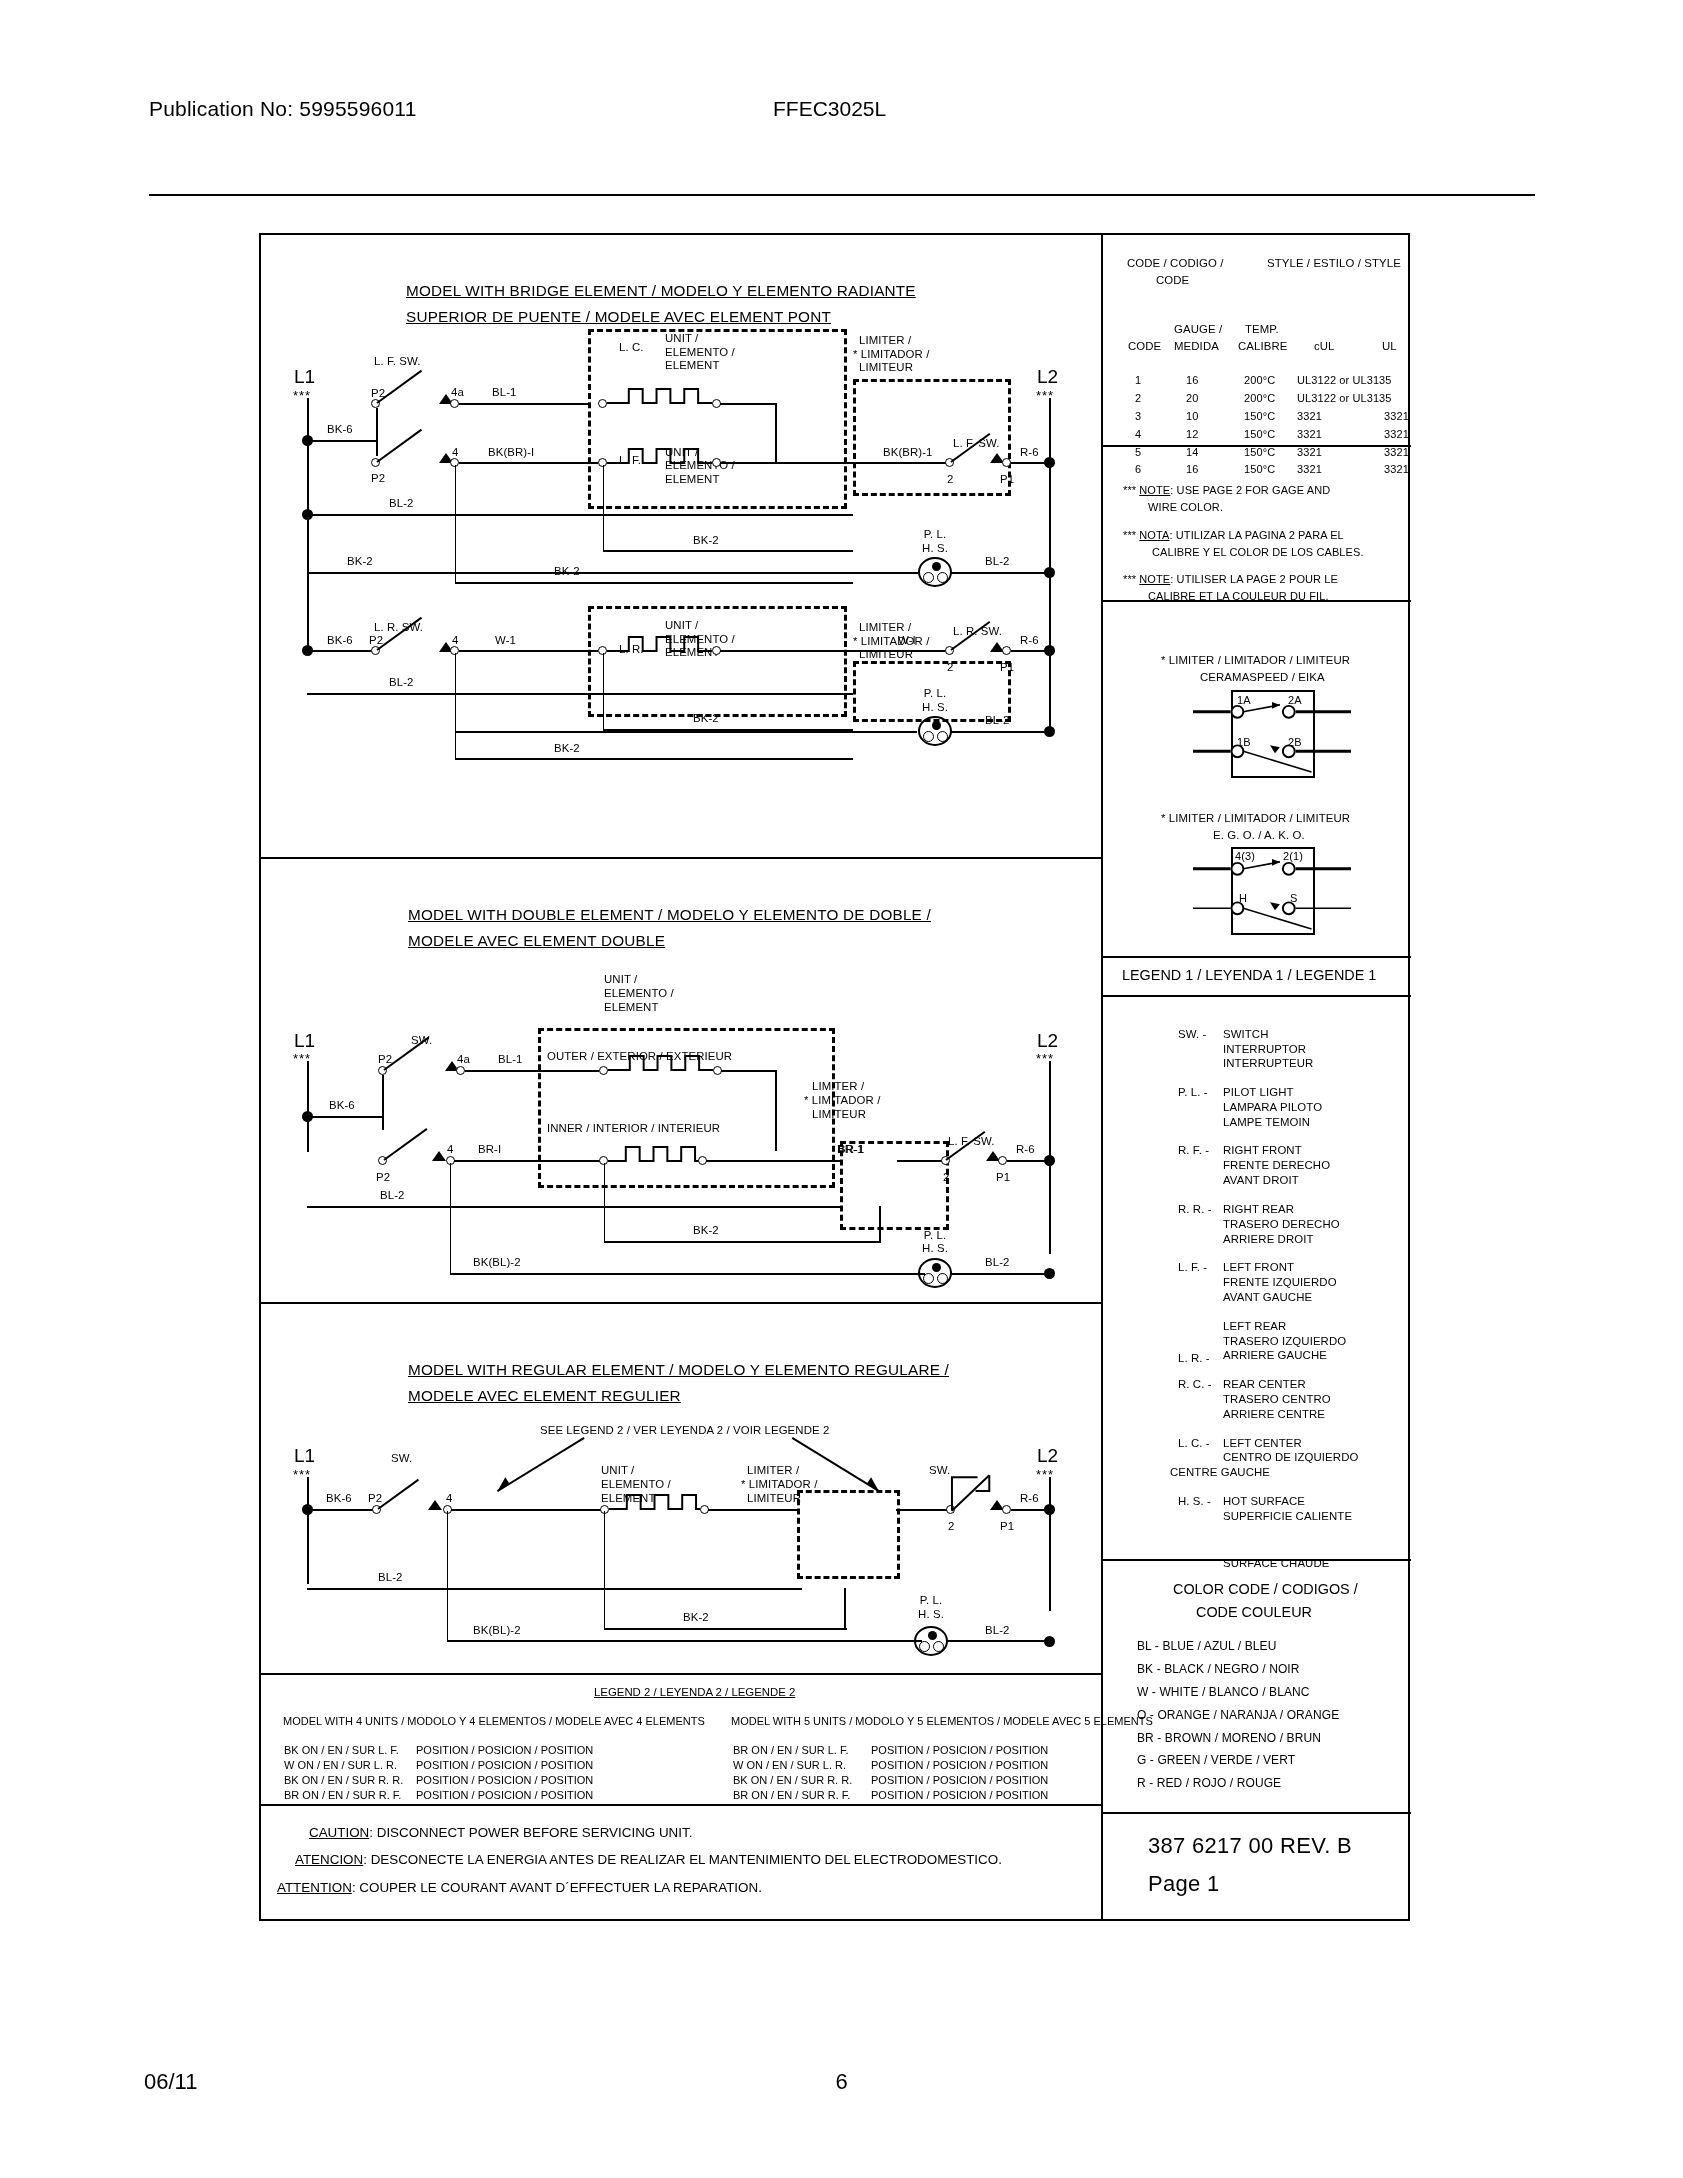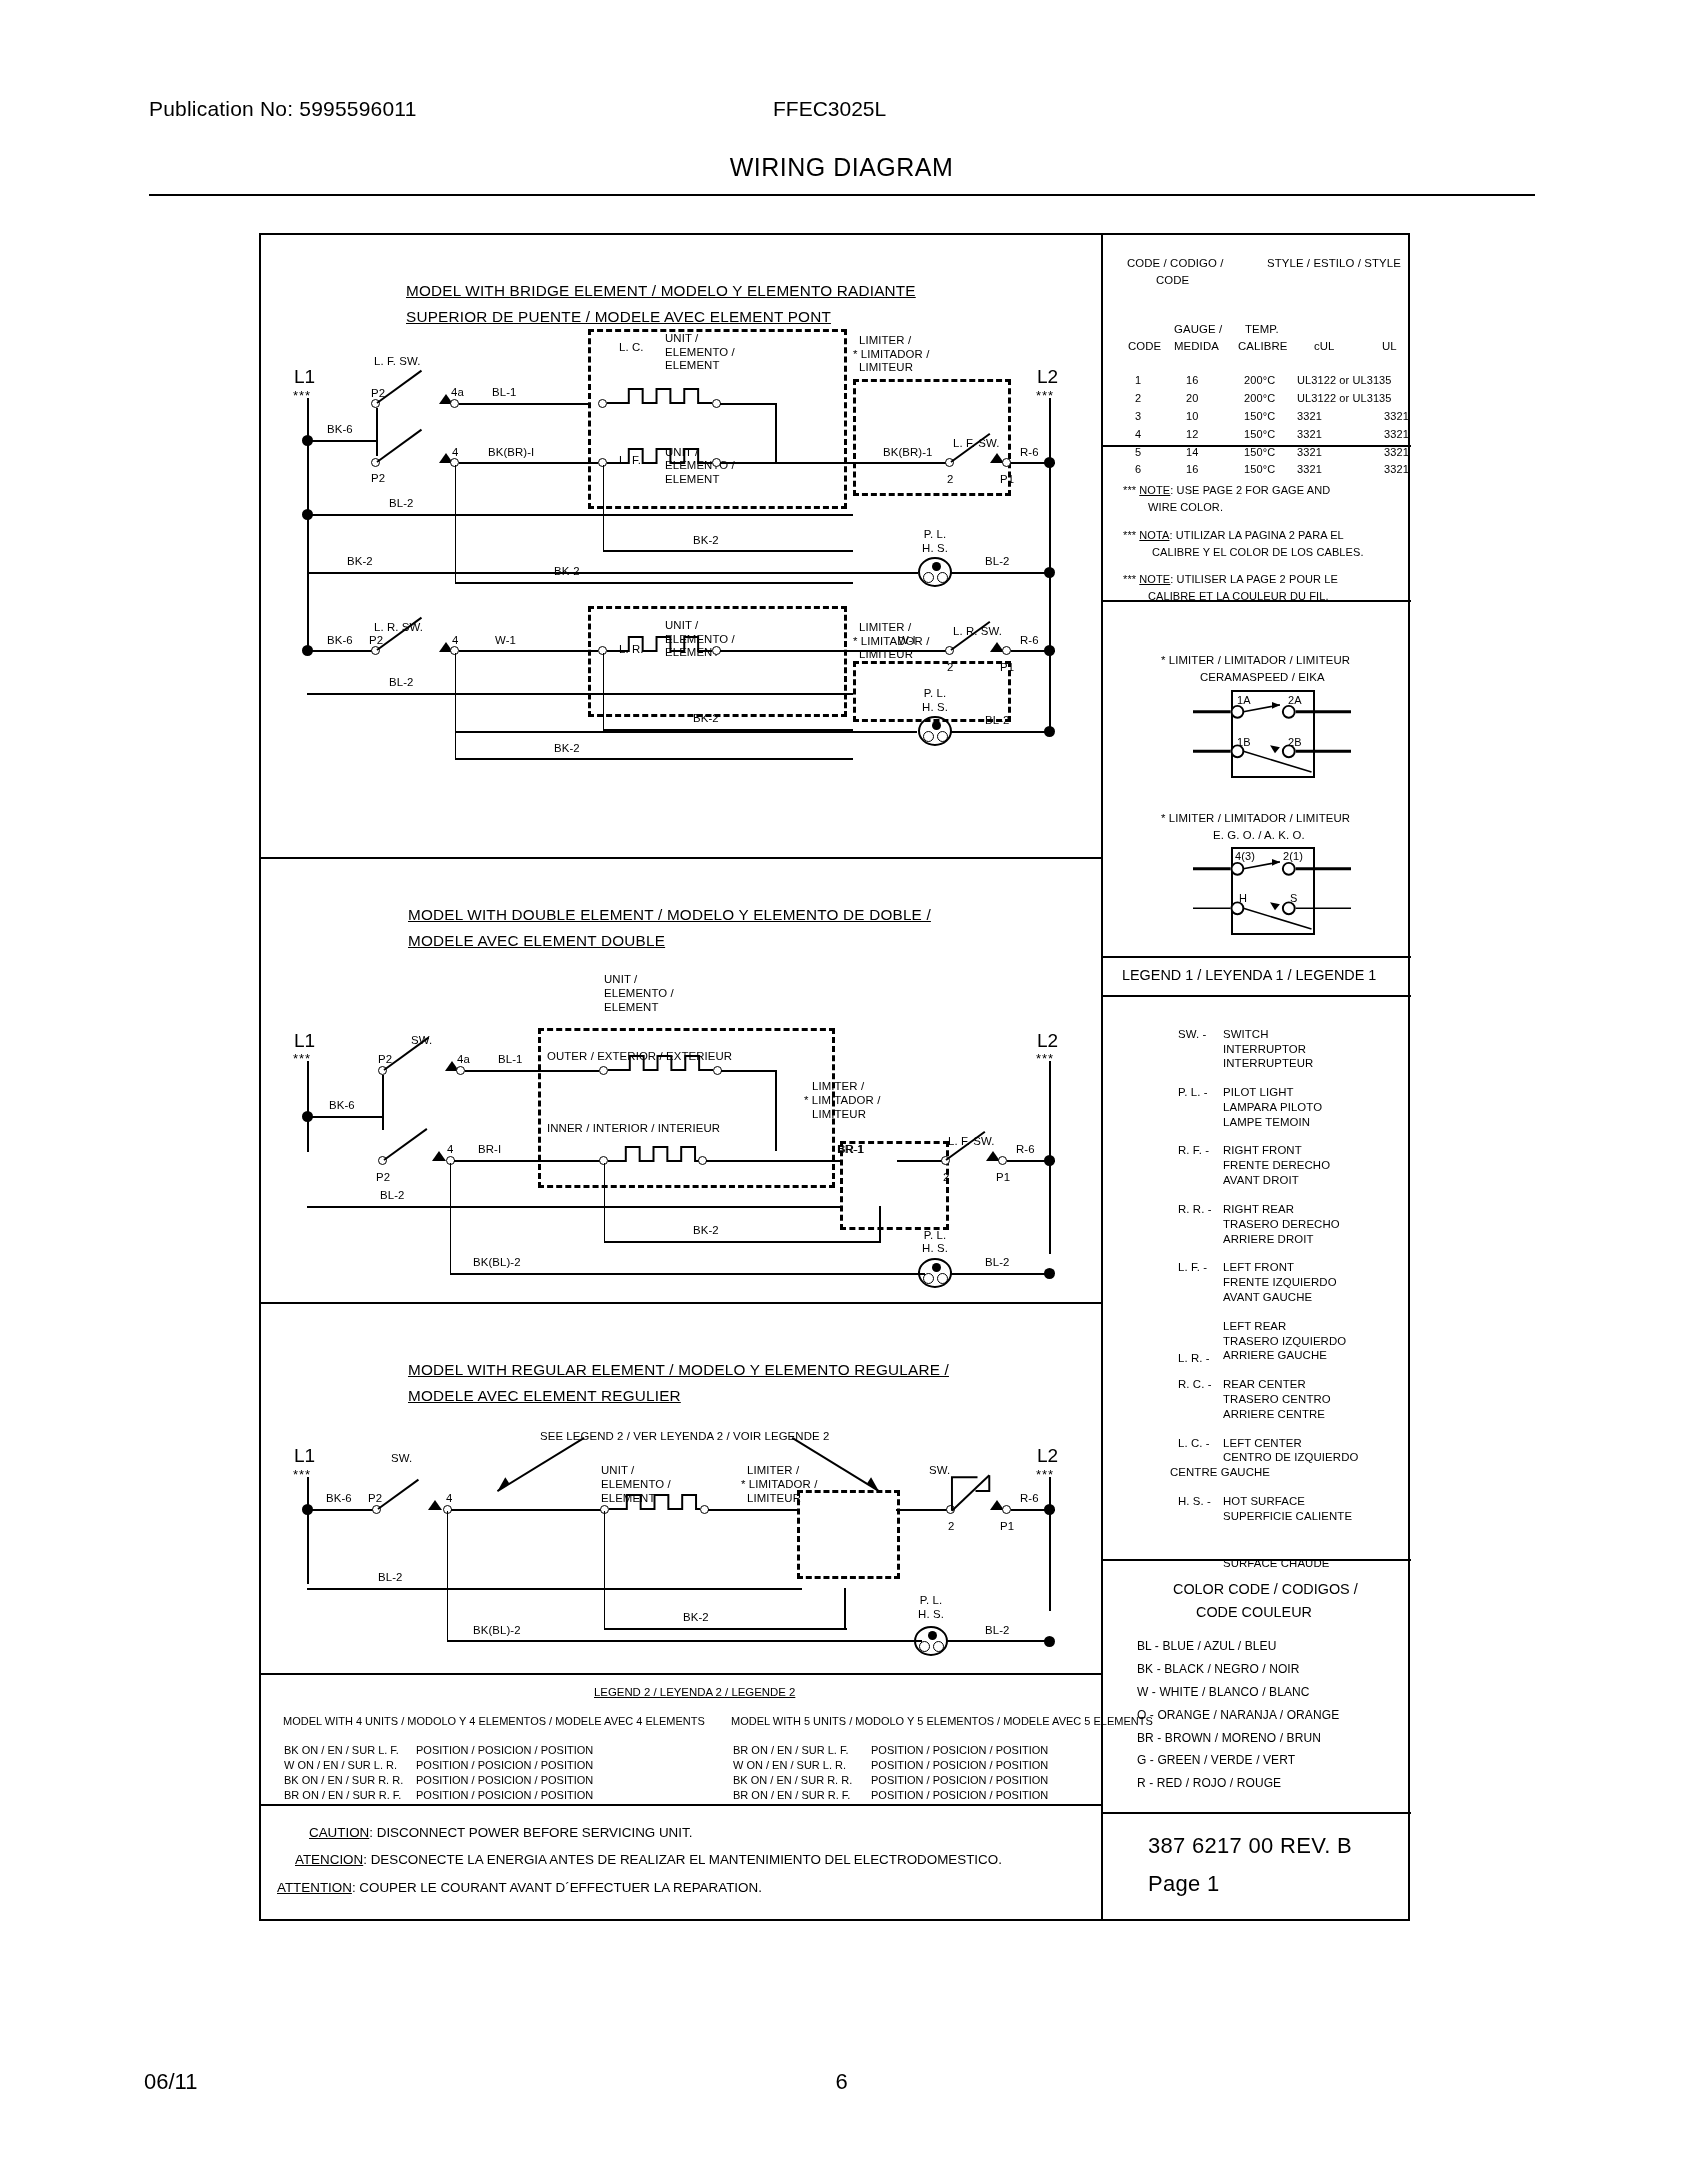--- a/index.html
+++ b/index.html
@@ -239,21 +239,20 @@
 </style>
 </head>
 <body>
 
 <div class="page">
 
   <div class="hdr-row">
     <div class="hdr-pub">Publication No: 5995596011</div>
     <div class="hdr-model">FFEC3025L</div>
   </div>
-  <div class="hdr-title">WIRING DIAGRAM</div>
   <div class="hdr-rule"></div>
 
   <div class="frame"></div>
   <div class="frame-vdiv"></div>
 
   <div class="hline" style="left:259px; top:857px; width:844px;"></div>
   <div class="hline" style="left:259px; top:1302px; width:844px;"></div>
   <div class="hline" style="left:259px; top:1673px; width:844px;"></div>
   <div class="hline" style="left:259px; top:1804px; width:844px;"></div>
 
@@ -530,21 +529,21 @@
     </div>
     <div class="w wh" style="left:951px; top:1273px; width:98px;"></div>
     <div class="t" style="left:985px; top:1255px;">BL-2</div>
     <div class="jct" style="left:1044px; top:1268px;"></div>
   </div>
 
   <div>
     <div class="sec-title" style="left:408px; top:1361px;">MODEL WITH REGULAR ELEMENT  /  MODELO Y ELEMENTO REGULARE /</div>
     <div class="sec-title" style="left:408px; top:1387px;">MODELE AVEC ELEMENT REGULIER</div>
 
-    <div class="t" style="left:540px; top:1423px;margin-top:6px;">SEE LEGEND 2 / VER LEYENDA 2 / VOIR LEGENDE 2</div>
+    <div class="t" style="left:540px; top:1423px;">SEE LEGEND 2 / VER LEYENDA 2 / VOIR LEGENDE 2</div>
 
     <svg style="position:absolute; left:475px; top:1434px;" width="238" height="69" viewBox="0 0 240 70">
       <line x1="110" y1="4" x2="22" y2="58" stroke="#000" stroke-width="2"></line>
       <polygon points="22,58 34,50 30,44" fill="#000"></polygon>
     </svg>
     <svg style="position:absolute; left:782px; top:1434px;" width="188" height="69" viewBox="0 0 190 70">
       <line x1="10" y1="4" x2="98" y2="58" stroke="#000" stroke-width="2"></line>
       <polygon points="98,58 86,50 90,44" fill="#000"></polygon>
     </svg>
 

